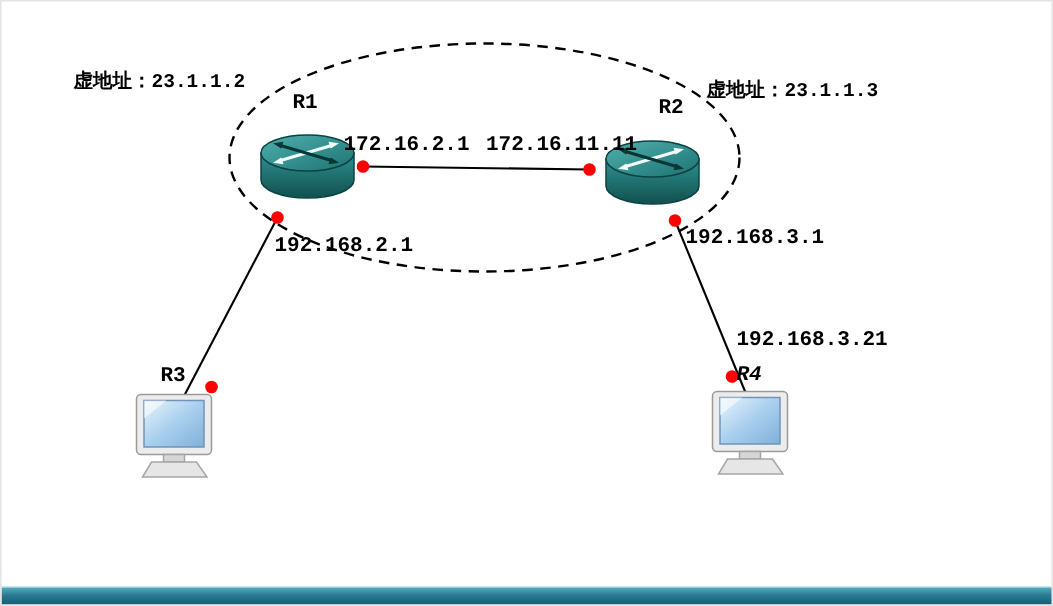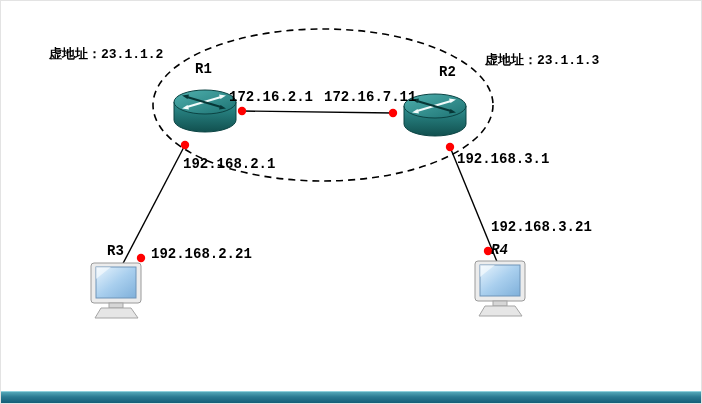--- a/index.html
+++ b/index.html
@@ -105,31 +105,30 @@
     <svg width="60" height="62" viewBox="0 0 60 62">
       <rect x="4" y="2" width="50" height="40" rx="3" fill="#ececec" stroke="#9a9a9a"></rect>
       <rect x="9" y="6" width="40" height="31" fill="url(#scrGrad)" stroke="#6f94b8"></rect>
       <polygon points="9,6 24,6 9,18" fill="#ffffff" opacity="0.55"></polygon>
       <rect x="22" y="42" width="14" height="5" fill="#d6d6d6" stroke="#a5a5a5"></rect>
       <path d="M14,47 L44,47 L51,57 L8,57 Z" fill="#e6e6e6" stroke="#a5a5a5"></path>
     </svg>
   </div>
 
   <div class="lbl cn" style="left:48px;top:44px;text-align:center;">虚地址：23.1.1.2</div>
-  <div class="lbl cn" style="left:484px;top:50px;text-align:right;">虚地址：23.1.1.3</div>
+  <div class="lbl cn" style="left:470px;top:50px;text-align:right;">虚地址：23.1.1.3</div>
 
   <div class="lbl" style="left:194px;top:60px;">R1</div>
   <div class="lbl" style="left:426px;top:63px;margin-left:12px;">R2</div>
 
   <div class="lbl" style="left:228px;top:88px;">172.16.2.1</div>
-  <div class="lbl" style="left:323px;top:88px;">172.16.7.11</div>
+  <div class="lbl" style="left:323px;top:88px;">172.16.11.11</div>
 
   <div class="lbl" style="left:182px;top:155px;">192.168.2.1</div>
   <div class="lbl" style="left:456px;top:150px;">192.168.3.1</div>
 
   <div class="lbl" style="left:106px;top:242px;">R3</div>
-  <div class="lbl" style="left:150px;top:245px;">192.168.2.21</div>
 
   <div class="lbl" style="left:490px;top:241px;font-style:italic;">R4</div>
   <div class="lbl" style="left:490px;top:218px;">192.168.3.21</div>
 
   <div class="bottom-bar"></div>
 </div>
 
 </body></html>

